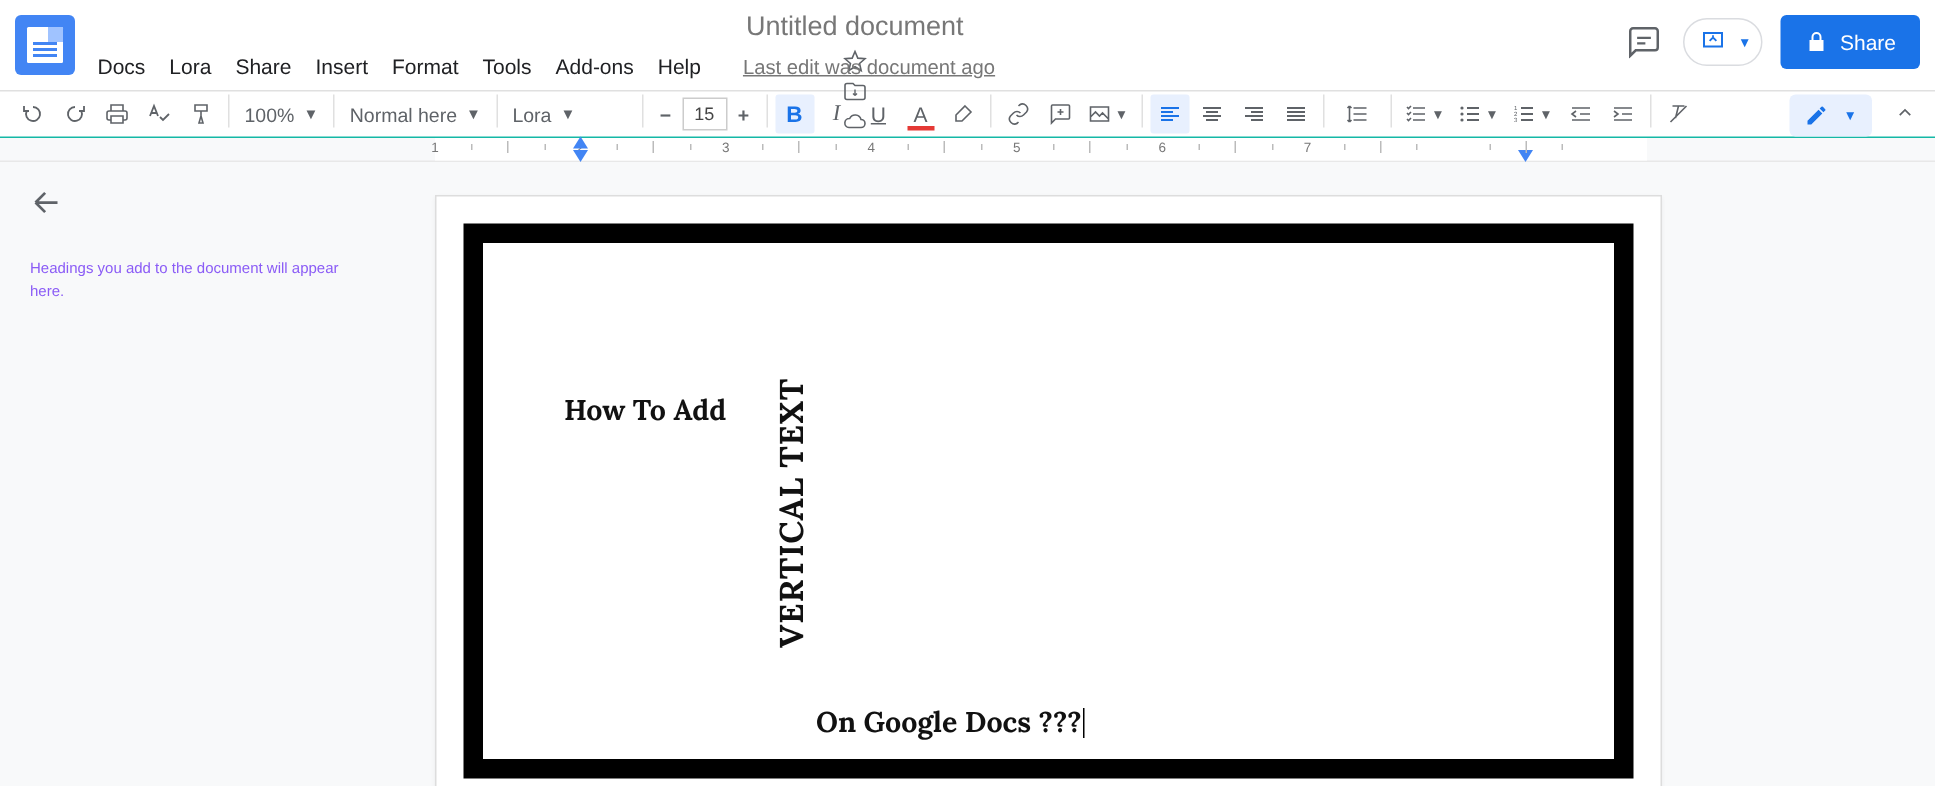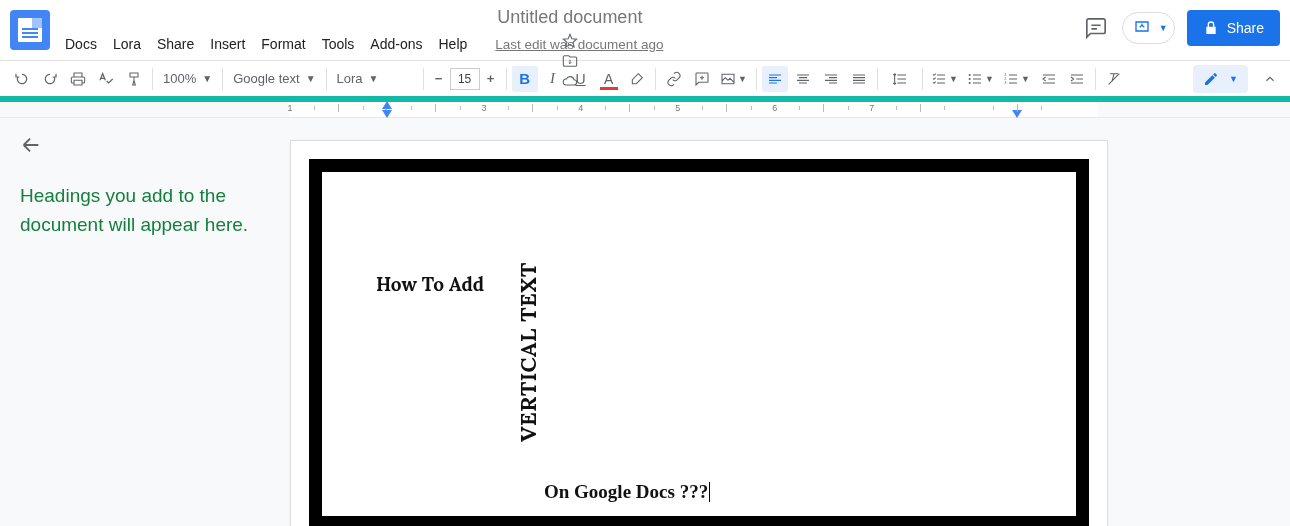--- a/index.html
+++ b/index.html
@@ -116,26 +116,25 @@
     color: #fff;
     display: flex; align-items: center;
     gap: 8px; padding: 0 16px;
     font-weight: 500;
     font-size: 14px;
   }
 
   
   .toolbar-wrap {
     border-top: 1px solid #e0e0e0;
-    border-bottom: 6px solid #14b8a6;
+    border-bottom: 1px solid #14b8a6;
     margin-top: 4px;
     padding: 2px 8px;
     display: flex;
-    align-items: center;
-    height: 42px;
+    height: 32px;
   }
   .tb-btn {
     min-width: 26px; height: 26px;
     display: inline-flex;
     align-items: center; justify-content: center;
     border-radius: 2px;
     color: #5f6368;
     margin: 0 1px;
     position: relative;
   }
@@ -266,22 +265,22 @@
     border-right: none;
     padding: 16px 20px;
     position: relative;
   }
   .outline-back {
     width: 24px; height: 24px;
     color: #5f6368;
     margin-bottom: 24px;
   }
   .outline-text {
-    font-size: 19px;
-    color: #15803d;
+    font-size: 10px;
+    color: #8b5cf6;
     line-height: 1.5;
     max-width: 230px;
   }
   .right-pad {
     width: 180px;
     background: #f8f9fa;
     position: relative;
   }
 
   .page-area {
@@ -327,21 +326,20 @@
     color: #111;
     white-space: nowrap;
   }
   .txt-on {
     position: absolute;
     top: 306px;
     left: 222px;
     font-size: 19px;
     font-weight: bold;
     color: #111;
-    font-family: Liberation Serif, serif;
   }
   .cursor-caret {
     display: inline-block;
     width: 1px; height: 20px;
     background: #000;
     transform: translateY(4px);
     margin-left: 1px;
   }
 
   svg.ico { width: 16px; height: 16px; }
@@ -437,21 +435,21 @@
         <path d="M18 3H6v6h12zM12 9v5l-2 7h4l-2-7" fill="none" stroke="#5f6368" stroke-width="1.6"></path>
       </svg>
   </div>
   <div class="tb-sep"></div>
   <div class="tb-select">
     <span>100%</span>
     <span class="caret">▼</span>
   </div>
   <div class="tb-sep"></div>
   <div class="tb-select" style="min-width:92px;">
-    <span>Google text</span>
+    <span>Normal here</span>
     <span class="caret">▼</span>
   </div>
   <div class="tb-sep"></div>
   <div class="tb-select" style="min-width:88px;">
     <span>Lora</span>
     <span class="caret">▼</span>
   </div>
   <div class="tb-sep"></div>
   <div class="fontsize-group">
     <div class="step">−</div>

